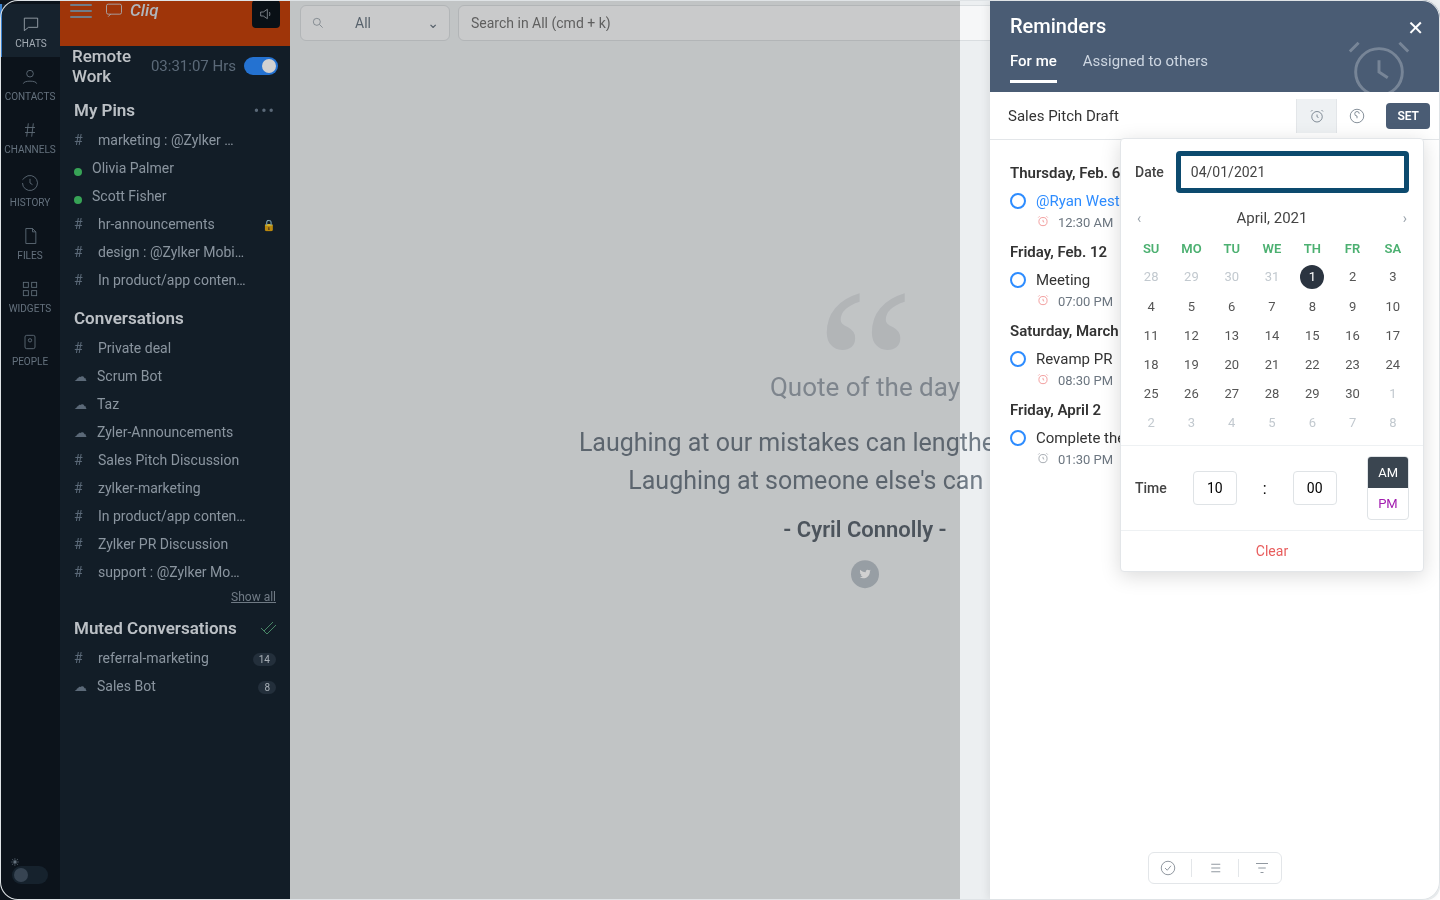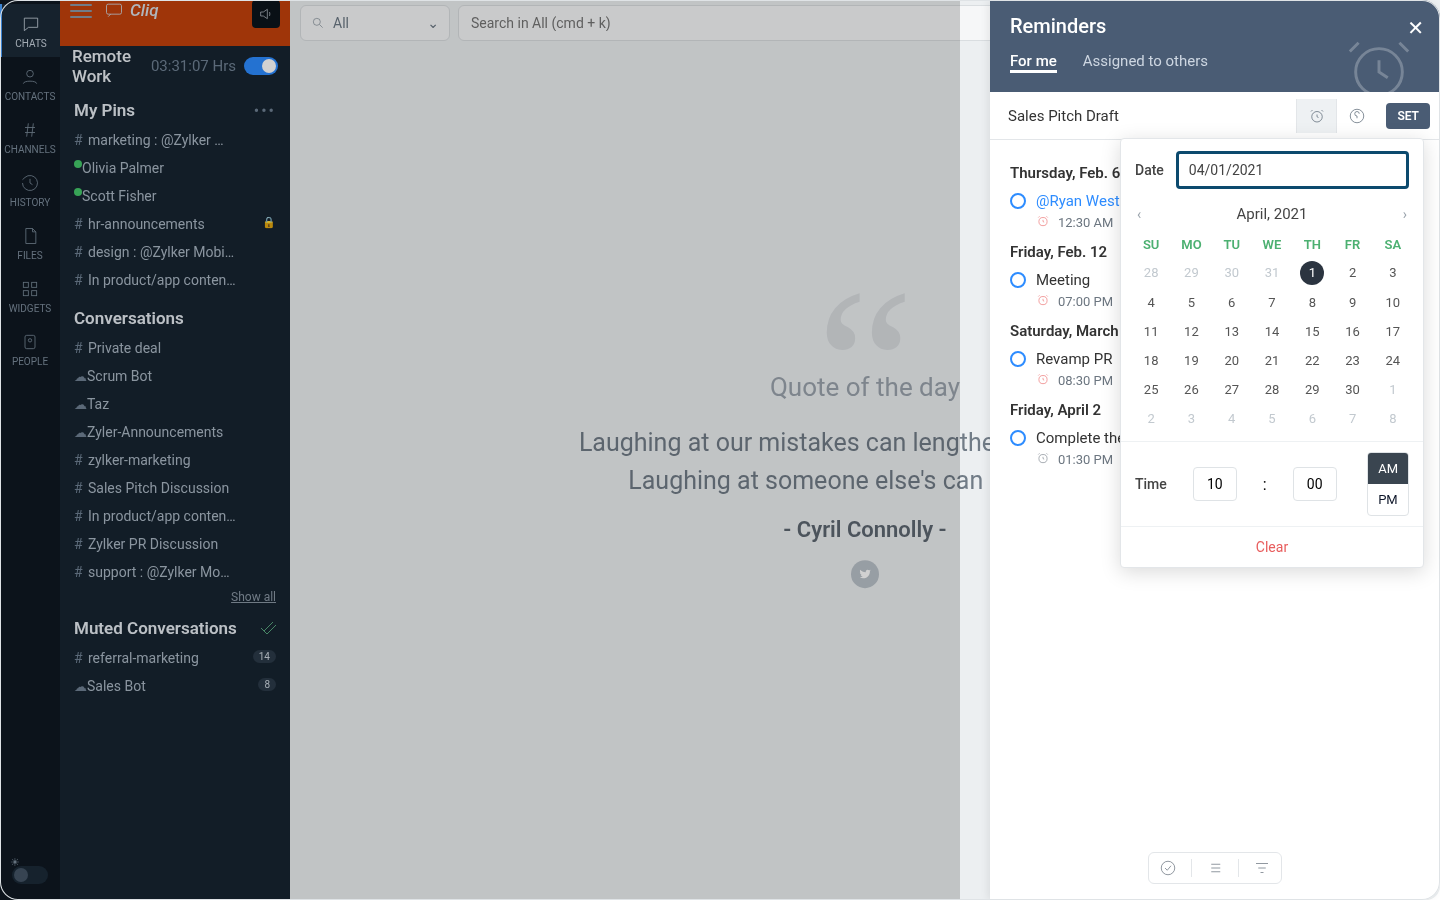--- a/index.html
+++ b/index.html
@@ -25,33 +25,33 @@
   .speaker-btn svg { width:16px; height:16px; stroke:#cfd8e1; fill:none; }
   .remote-row { height:40px; padding:0 12px; display:flex; align-items:center; background:#172430; border-bottom:0; }
   .remote-label { font-size:17px; color:#e8edf2; font-weight:500; flex:1;}
   .remote-time { font-size:15px; color:#6f8193; margin-right:8px;}
   .toggle { width:34px; height:18px; background:#2d8cff; border-radius:9px; position:relative;}
   .toggle::after{content:""; position:absolute; right:2px; top:2px; width:14px; height:14px; background:#fff; border-radius:50%;}
   .section-head { padding:14px 14px 6px; display:flex; align-items:center;}
   .section-head h3 { font-size:17px; font-weight:600; color:#e5ebf1; flex:1;}
   .dots { color:#6f8193; font-size:16px; letter-spacing:2px;}
   .list { display:flex; flex-direction:column; }
-  .li { padding:6px 14px; display:flex; align-items:flex-start; font-size:14px; color:#a9b6c3; cursor:pointer; }
+  .li { padding:6px 14px; display:flex; align-items:flex-end; font-size:14px; color:#a9b6c3; cursor:pointer; gap:10px;}
   .li .name { white-space:nowrap; overflow:hidden; text-overflow:ellipsis; flex:1;}
   .li .badge { background:#2b3a48; color:#cdd6df; font-size:10px; padding:1px 6px; border-radius:8px;}
   .ico-hash::before { content:"#"; color:#6f8193; font-size:14px; width:14px; display:inline-block;}
   .dot { width:8px; height:8px; border-radius:50%; background:#44c76a; display:inline-block;}
   .ico-bot::before { content:"☁"; color:#6f8193; font-size:13px; }
   .ico-lock { font-size:11px; color:#6f8193;}
   .show-all { text-align:right; padding:4px 14px 0; font-size:12px; color:#8895a2; text-decoration:underline; cursor:pointer;}
   .muted-head svg { width:18px; height:18px; stroke:#6fcf97; }
 
   
   .topbar { position:absolute; left:290px; top:0; right:0; height:46px; background:#eceff1; display:flex; align-items:center; padding:6px 10px; gap:8px; }
-  .scope { width:150px; height:36px; background:#f6f7f8; border:1px solid #d9dde0; border-radius:6px; display:flex; align-items:center; padding:0 10px; color:#6b7884; font-size:14px;}
+  .scope { width:150px; height:36px; background:#f6f7f8; border:1px solid #d9dde0; border-radius:6px; display:flex; align-items:center; padding:0 10px; color:#6b7884; font-size:14px;gap:22px;}
   .scope svg{width:14px;height:14px;stroke:#6b7884;fill:none;margin-right:8px;}
   .scope .chev{margin-left:auto;}
   .search { flex:1; height:36px; background:#f6f7f8; border:1px solid #d9dde0; border-radius:6px; padding:0 12px; font-size:14px; color:#6b7884; display:flex; align-items:center;}
   .search input{border:none;background:transparent;width:100%;outline:none;font-size:14px;color:#333;}
   .plus-btn{width:36px;height:36px;background:#f6f7f8;border:1px solid #d9dde0;border-radius:6px;display:flex;align-items:center;justify-content:center;font-size:20px;color:#5d6b78;}
 
   
   .main { position:absolute; left:290px; top:46px; right:0; bottom:0; background:#eceff1; border-radius:0 14px 14px 0;}
   .quote-wrap { position:absolute; left:50%; top:50%; transform:translate(-50%,-60%); text-align:center; color:#8a949e; width:720px;}
   .quote-mark { font-size:220px; line-height:0.6; color:#d9dde0; font-family:Georgia, serif; }
@@ -63,21 +63,21 @@
 
   
   .dim { position:absolute; left:0; top:0; width:960px; height:100%; background:rgba(0,0,0,0.18); }
 
   
   .panel { position:absolute; right:0; top:0; width:450px; height:100%; background:#fff; border-top-right-radius:18px; border-bottom-right-radius:18px; overflow:hidden; box-shadow:-2px 0 8px rgba(0,0,0,0.08);}
   .panel-head { height:92px; background:#4a5c74; color:#fff; padding:14px 20px 0; position:relative;}
   .panel-head h2 { font-size:20px; font-weight:500; }
   .close-x { position:absolute; right:16px; top:16px; font-size:20px; color:#fff; cursor:pointer;}
   .tabs { display:flex; gap:26px; margin-top:14px; font-size:15px;}
-  .tab { color:#cdd6e1; cursor:pointer;}
+  .tab { padding-bottom:10px; color:#cdd6e1; cursor:pointer;}
   .tab.active { color:#fff; border-bottom:3px solid #fff; font-weight:500;}
   .alarm-bg { position:absolute; right:26px; top:34px; opacity:0.25;}
   .alarm-bg svg{width:70px;height:70px;stroke:#fff;fill:none;}
 
   .input-row { display:flex; align-items:center; border-bottom:1px solid #e3e6e9; height:48px;}
   .input-row input { flex:1; border:none; outline:none; padding:0 18px; font-size:15px; color:#333;}
   .ico-btn { width:40px; height:34px; display:flex; align-items:center; justify-content:center; border-left:1px solid #e3e6e9;}
   .ico-btn.active{ background:#eef1f3;}
   .ico-btn svg{width:18px;height:18px;stroke:#5d6b78;fill:none;}
   .set-btn { background:#4a5c74; color:#fff; font-size:12px; font-weight:600; padding:6px 11px; border-radius:4px; margin:0 10px;}
@@ -91,33 +91,33 @@
   .rmeta svg{width:14px;height:14px;stroke:#e85d5d;fill:none;}
   .rmeta .gray svg{stroke:#6c7680;}
   .rmeta .nm{color:#4a5561;}
   .open-ext{position:absolute;right:16px;top:150px;color:#6c7680;}
   .open-ext svg{width:16px;height:16px;stroke:#6c7680;fill:none;}
 
   
   .picker { position:absolute; top:138px; left:130px; width:304px; background:#fff; border:1px solid #e3e6e9; border-radius:4px; box-shadow:0 4px 20px rgba(0,0,0,0.15); z-index:5;}
   .picker-row{display:flex;align-items:center;padding:12px 14px;gap:12px;}
   .picker-row label{font-size:14px;color:#444;font-weight:500;}
-  .date-inp{flex:1;border:3px solid #0c4a6e;border-radius:4px;padding:8px 10px;font-size:14px;color:#444;}
+  .date-inp{flex:1;border:5px solid #0c4a6e;border-radius:4px;padding:8px 10px;font-size:14px;color:#444;}
   .month-row{display:flex;align-items:center;justify-content:space-between;padding:4px 16px 8px;font-size:15px;color:#444;}
   .month-row .nav{color:#9aa3ac;cursor:pointer;font-size:14px;}
   .cal{display:grid;grid-template-columns:repeat(7,1fr);text-align:center;padding:0 10px 8px;font-size:13px;}
   .cal .dh{color:#4cb071;font-weight:600;padding:6px 0;}
   .cal .d{color:#555;padding:7px 0;cursor:pointer;}
   .cal .d.oth{color:#c2c9cf;}
   .cal .d.sel{background:#2b3440;color:#fff;border-radius:50%;width:24px;height:24px;line-height:24px;padding:0;margin:3px auto;}
   .time-row{display:flex;align-items:center;padding:10px 14px;border-top:1px solid #eef1f3;gap:26px;}
   .time-row label{font-size:14px;color:#444;font-weight:500;}
   .time-inp{width:44px;text-align:center;border:1px solid #dfe3e6;border-radius:4px;padding:8px 0;font-size:14px;}
   .ampm{display:flex;border:1px solid #dfe3e6;border-radius:4px;overflow:hidden;margin-left:auto;flex-direction:column;}
-  .ampm div{padding:8px 10px;font-size:13px;cursor:pointer;color:#0f172a;}
+  .ampm div{padding:8px 10px;font-size:13px;cursor:pointer;color:#a21caf;}
   .ampm div.on{background:#3a4550;color:#fff;}
   .picker-foot{display:flex;border-top:1px solid #eef1f3;}
   .picker-foot div{flex:1;text-align:center;padding:12px 0;font-size:14px;cursor:pointer;}
   .pf-clear{color:#e85d5d;}
   .pf-save{color:#4cb071;background:#f6f8f7;}
 
   
   .panel-foot{position:absolute;bottom:16px;left:50%;transform:translateX(-50%);border:1px solid #e3e6e9;border-radius:6px;display:flex;align-items:center;padding:6px 10px;gap:14px;color:#6c7680;}
   .panel-foot .sep{width:1px;height:18px;background:#e3e6e9;}
   .panel-foot svg{width:18px;height:18px;stroke:#6c7680;fill:none;}
@@ -254,25 +254,25 @@
       <div class="li">
         <span class="ico-bot"></span>
         <span class="name">Taz</span>
       </div>
       <div class="li">
         <span class="ico-bot"></span>
         <span class="name">Zyler-Announcements</span>
       </div>
       <div class="li">
         <span class="ico-hash"></span>
+        <span class="name">Sales Pitch Discussion</span>
+      </div>
+      <div class="li">
+        <span class="ico-hash"></span>
         <span class="name">zylker-marketing</span>
-      </div>
-      <div class="li">
-        <span class="ico-hash"></span>
-        <span class="name">Sales Pitch Discussion</span>
       </div>
       <div class="li">
         <span class="ico-hash"></span>
         <span class="name">In product/app conten…</span>
       </div>
       <div class="li">
         <span class="ico-hash"></span>
         <span class="name">Zylker PR Discussion</span>
       </div>
       <div class="li">

